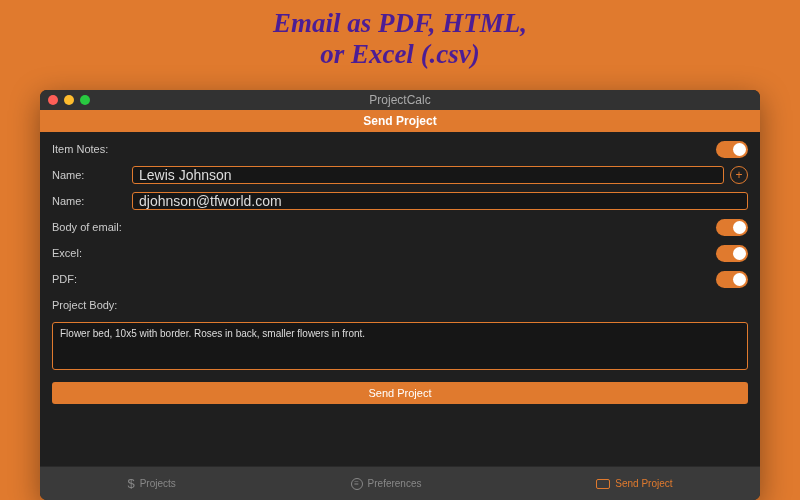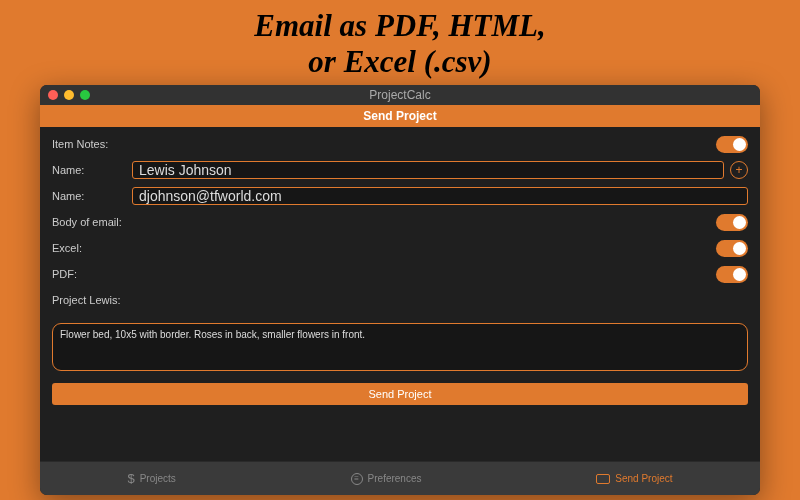--- a/index.html
+++ b/index.html
@@ -5,29 +5,29 @@
   * { box-sizing: border-box; margin: 0; padding: 0; }
   html, body { width: 800px; height: 500px; overflow: hidden; }
   body {
     background: #e07a2e;
     font-family: -apple-system, "Helvetica Neue", Arial, sans-serif;
     display: flex;
     flex-direction: column;
     align-items: center;
   }
   .promo {
-    color: #000000;
+    color: #4c1d95;
     font-family: "Bradley Hand", "Segoe Script", cursive;
     font-style: italic;
     font-weight: 600;
     text-align: center;
-    font-size: 31px;
+    font-size: 27px;
     line-height: 1.15;
     margin-top: 8px;
-    margin-bottom: 6px;
+    margin-bottom: 20px;
   }
   .window {
     width: 720px;
     height: 410px;
     background: #1f1f1f;
     border-radius: 7px;
     box-shadow: 0 8px 30px rgba(0,0,0,0.4);
     overflow: hidden;
     display: flex;
     flex-direction: column;
@@ -114,26 +114,26 @@
     border-radius: 50%;
     margin-left: 6px;
     display: flex; align-items: center; justify-content: center;
     color: #e07a2e;
     font-size: 12px;
     line-height: 1;
   }
   .textarea {
     background: #161616;
     border: 1px solid #e07a2e;
-    border-radius: 9px;
+    border-radius: 3px;
     color: #ddd;
     font-size: 10px;
     padding: 5px 7px;
     height: 48px;
-    margin-top: 8px;
+    margin-top: 2px;
   }
   .sendbtn {
     background: #e07a2e;
     color: #fff;
     text-align: center;
     font-size: 11px;
     font-weight: 500;
     padding: 5px 0;
     border-radius: 3px;
     margin-top: 8px;
@@ -221,21 +221,21 @@
       <div class="label">Excel:</div>
       <div class="toggle"></div>
     </div>
 
     <div class="row">
       <div class="label">PDF:</div>
       <div class="toggle"></div>
     </div>
 
     <div class="row">
-      <div class="label" style="width:auto">Project Lewis:</div>
+      <div class="label" style="width:auto">Project Body:</div>
     </div>
     <div class="textarea">Flower bed, 10x5 with border. Roses in back, smaller flowers in front.</div>
 
     <div class="sendbtn">Send Project</div>
   </div>
 
   <div class="tabbar">
     <div class="tab">
       <span class="ticon">$</span>
       <span>Projects</span>

